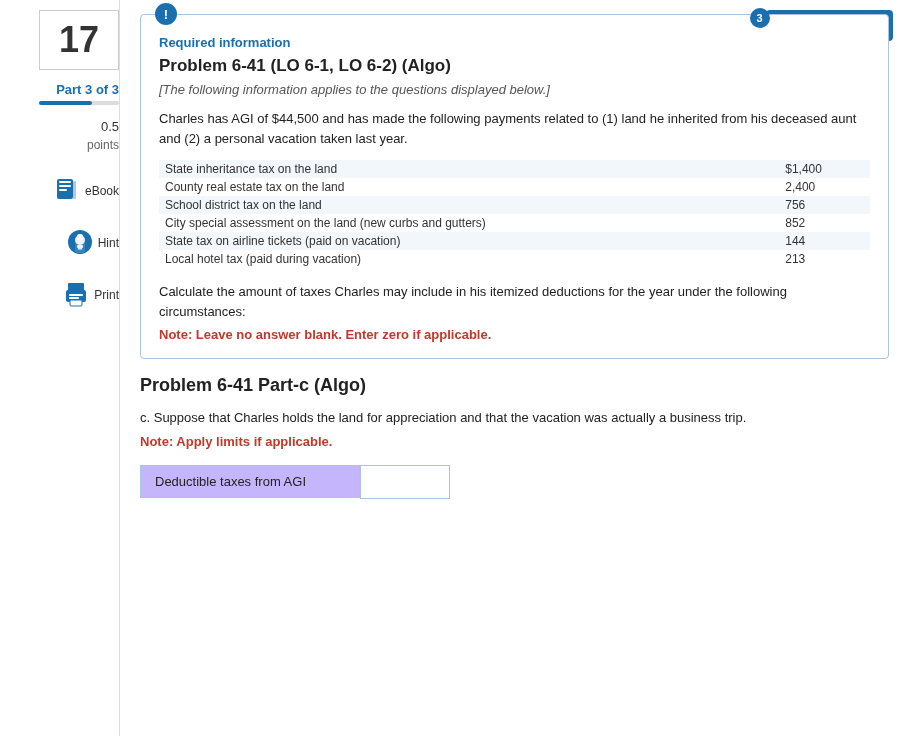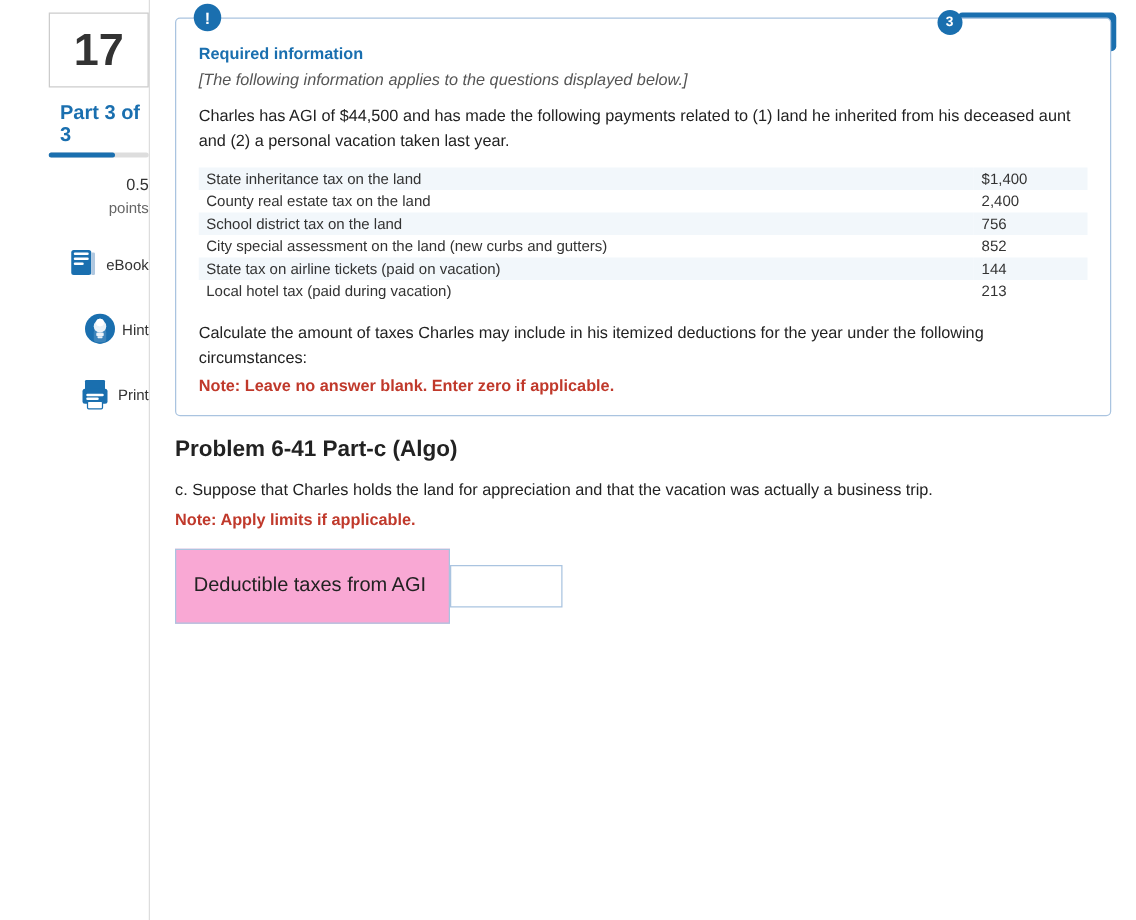--- a/index.html
+++ b/index.html
@@ -32,21 +32,21 @@
       align-items: center;
       justify-content: center;
       font-size: 36px;
       font-weight: bold;
       color: #333;
       margin-bottom: 12px;
     }
 
     .part-label {
       color: #1a6faf;
-      font-size: 16px;
+      font-size: 13px;
       font-weight: bold;
       margin-bottom: 4px;
       padding-left: 48px;
     }
 
     .progress-bar-container {
       width: 80px;
       height: 4px;
       background: #ddd;
       border-radius: 2px;
@@ -244,23 +244,23 @@
       line-height: 1.5;
     }
 
     .answer-row {
       display: flex;
       align-items: center;
       margin-top: 16px;
     }
 
     .answer-label {
-      background: #f9a8d4;
-      padding: 20px 14px;
-      font-size: 16px;
+      background: #c4b5fd;
+      padding: 8px 14px;
+      font-size: 13px;
       color: #222;
       min-width: 220px;
       border: 1px solid #aac4e0;
     }
 
     .answer-input {
       width: 90px;
       height: 34px;
       border: 1px solid #aac4e0;
       padding: 4px 8px;
@@ -327,20 +327,21 @@
 <div class="main-content">
 
   <div class="check-btn-container">
     <div class="badge">3</div>
     <button class="check-btn">Check my work</button>
   </div>
 
   <div class="info-box">
     <div class="info-icon">!</div>
     <div class="required-info-label">Required information</div>
+    <div class="problem-title">Problem 6-41 (LO 6-1, LO 6-2) (Algo)</div>
     <div class="problem-subtitle">[The following information applies to the questions displayed below.]</div>
     <div class="problem-desc">Charles has AGI of $44,500 and has made the following payments related to (1) land he inherited from his deceased aunt and (2) a personal vacation taken last year.</div>
 
     <table class="tax-table">
       <tbody id="tax-table-body">
           <tr>
             <td>State inheritance tax on the land</td>
             <td>$1,400</td>
           </tr>
           <tr>

